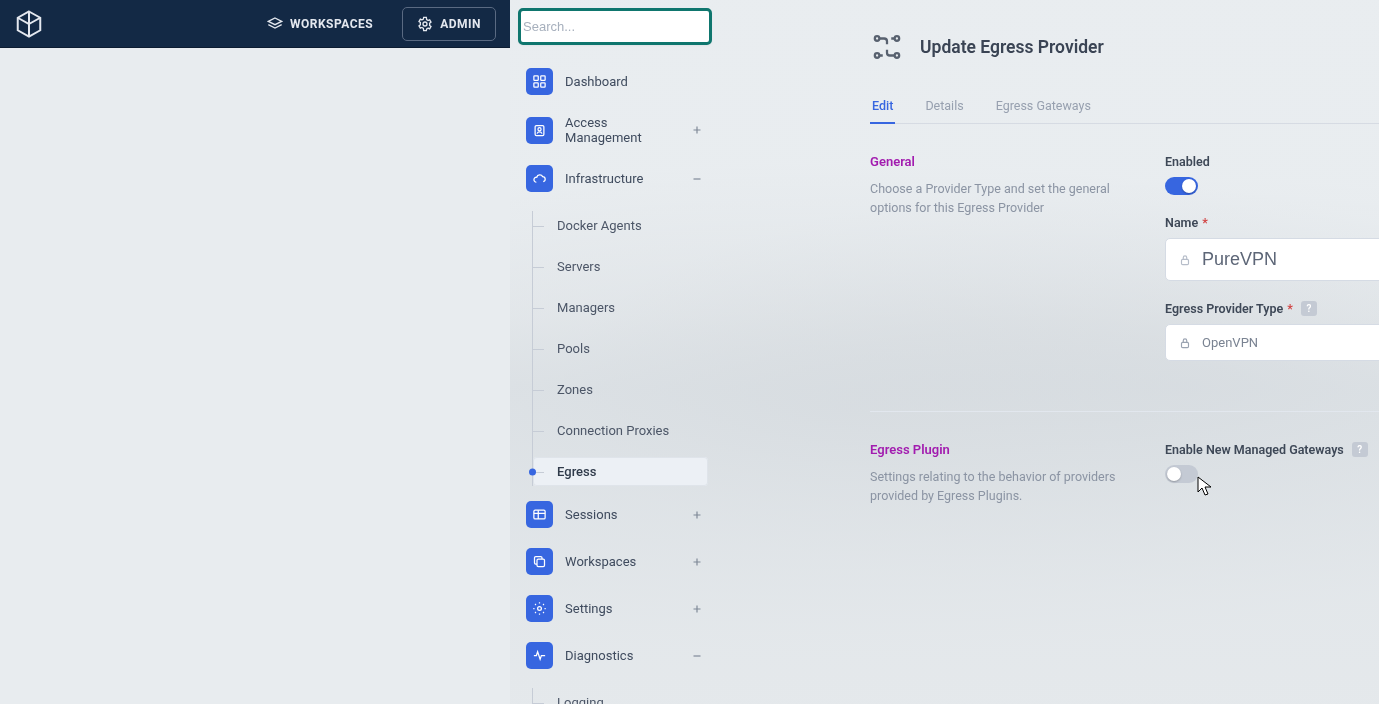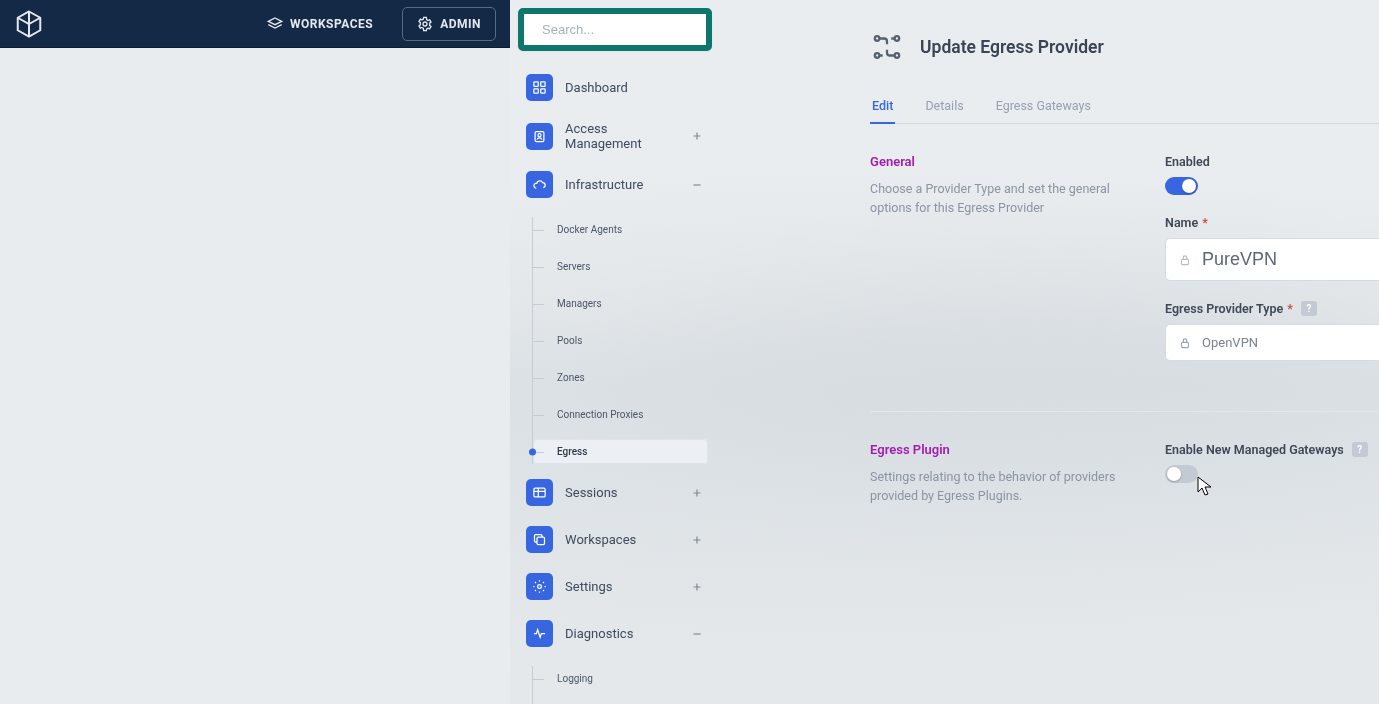--- a/index.html
+++ b/index.html
@@ -46,23 +46,24 @@
     pointer-events:none;
   }
 
   
   .sidebar {
     width: 210px; flex-shrink:0; padding: 8px; z-index:2;
     background: rgba(255,255,255,0.0);
     overflow-y:auto;
   }
   .search-wrap {
-    background:#fff; border:6px solid #0f766e; border-radius:5px;
+    background:#fff; border:3px solid #0f766e; border-radius:5px;
     display:flex; align-items:center; gap:8px; padding:8px 10px; margin-bottom:16px;
     box-shadow: 0 1px 2px rgba(0,0,0,0.04);
+    justify-content: flex-end;
   }
   .search-wrap input { border:none; outline:none; flex:1; font-size:13px; color:#4a5568; background:transparent;}
   .search-wrap input::placeholder { color:#a7b0bd; }
   .search-wrap svg{width:15px;height:15px;color:#a7b0bd;}
 
   .nav-item {
     display:flex; align-items:center; gap:12px;
     padding: 7px 8px; border-radius:5px; margin-bottom:6px; cursor:pointer;
     color:#3f4b5e; font-size:13px;
   }
@@ -70,21 +71,21 @@
     width:27px; height:27px; border-radius:5px;
     background:#3766e0; display:flex; align-items:center; justify-content:center;
     flex-shrink:0;
   }
   .nav-item .icon-box svg{width:15px;height:15px;color:#fff;}
   .nav-item .label{flex:1;}
   .nav-item .chev{width:14px;height:14px;color:#7d8796;}
 
   .sub-list{ margin-left:14px; border-left:1px solid #c6ccd6; padding-left:0; margin-top:2px; margin-bottom:8px;}
   .sub-item{
-    position:relative; padding:7px 10px 7px 24px; font-size:10px; color:#4c5667;
+    position:relative; padding:7px 10px 7px 24px; font-size:13px; color:#4c5667;
     cursor:pointer; border-radius:4px; margin:12px 4px 2px 0;
   }
   .sub-item::before{
     content:""; position:absolute; left:-1px; top:50%; width:12px; height:1px; background:#c6ccd6;
   }
   .sub-item.active{ background:#ecf0f5; color:#2f3a4a; font-weight:500; box-shadow: 0 0 0 1px #dfe4ea inset;}
   .sub-item.active::after{
     content:""; position:absolute; left:-4px; top:50%; transform:translateY(-50%);
     width:7px;height:7px;border-radius:50%;background:#3766e0;
   }

